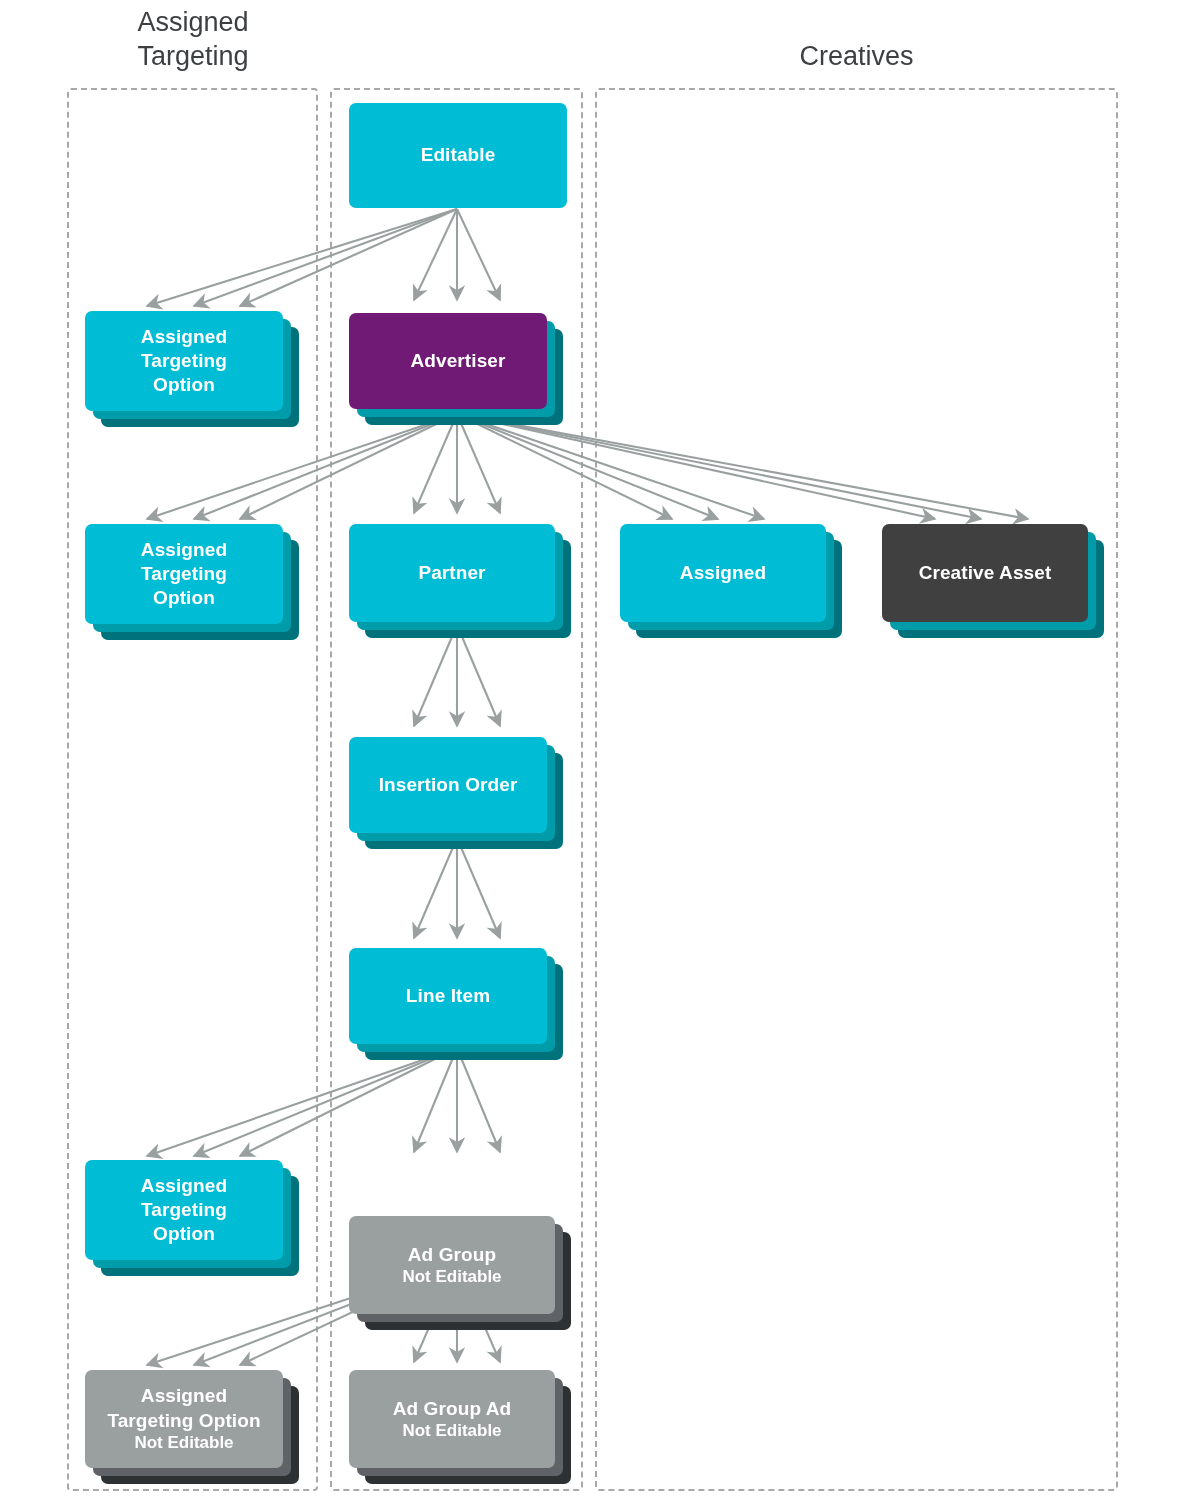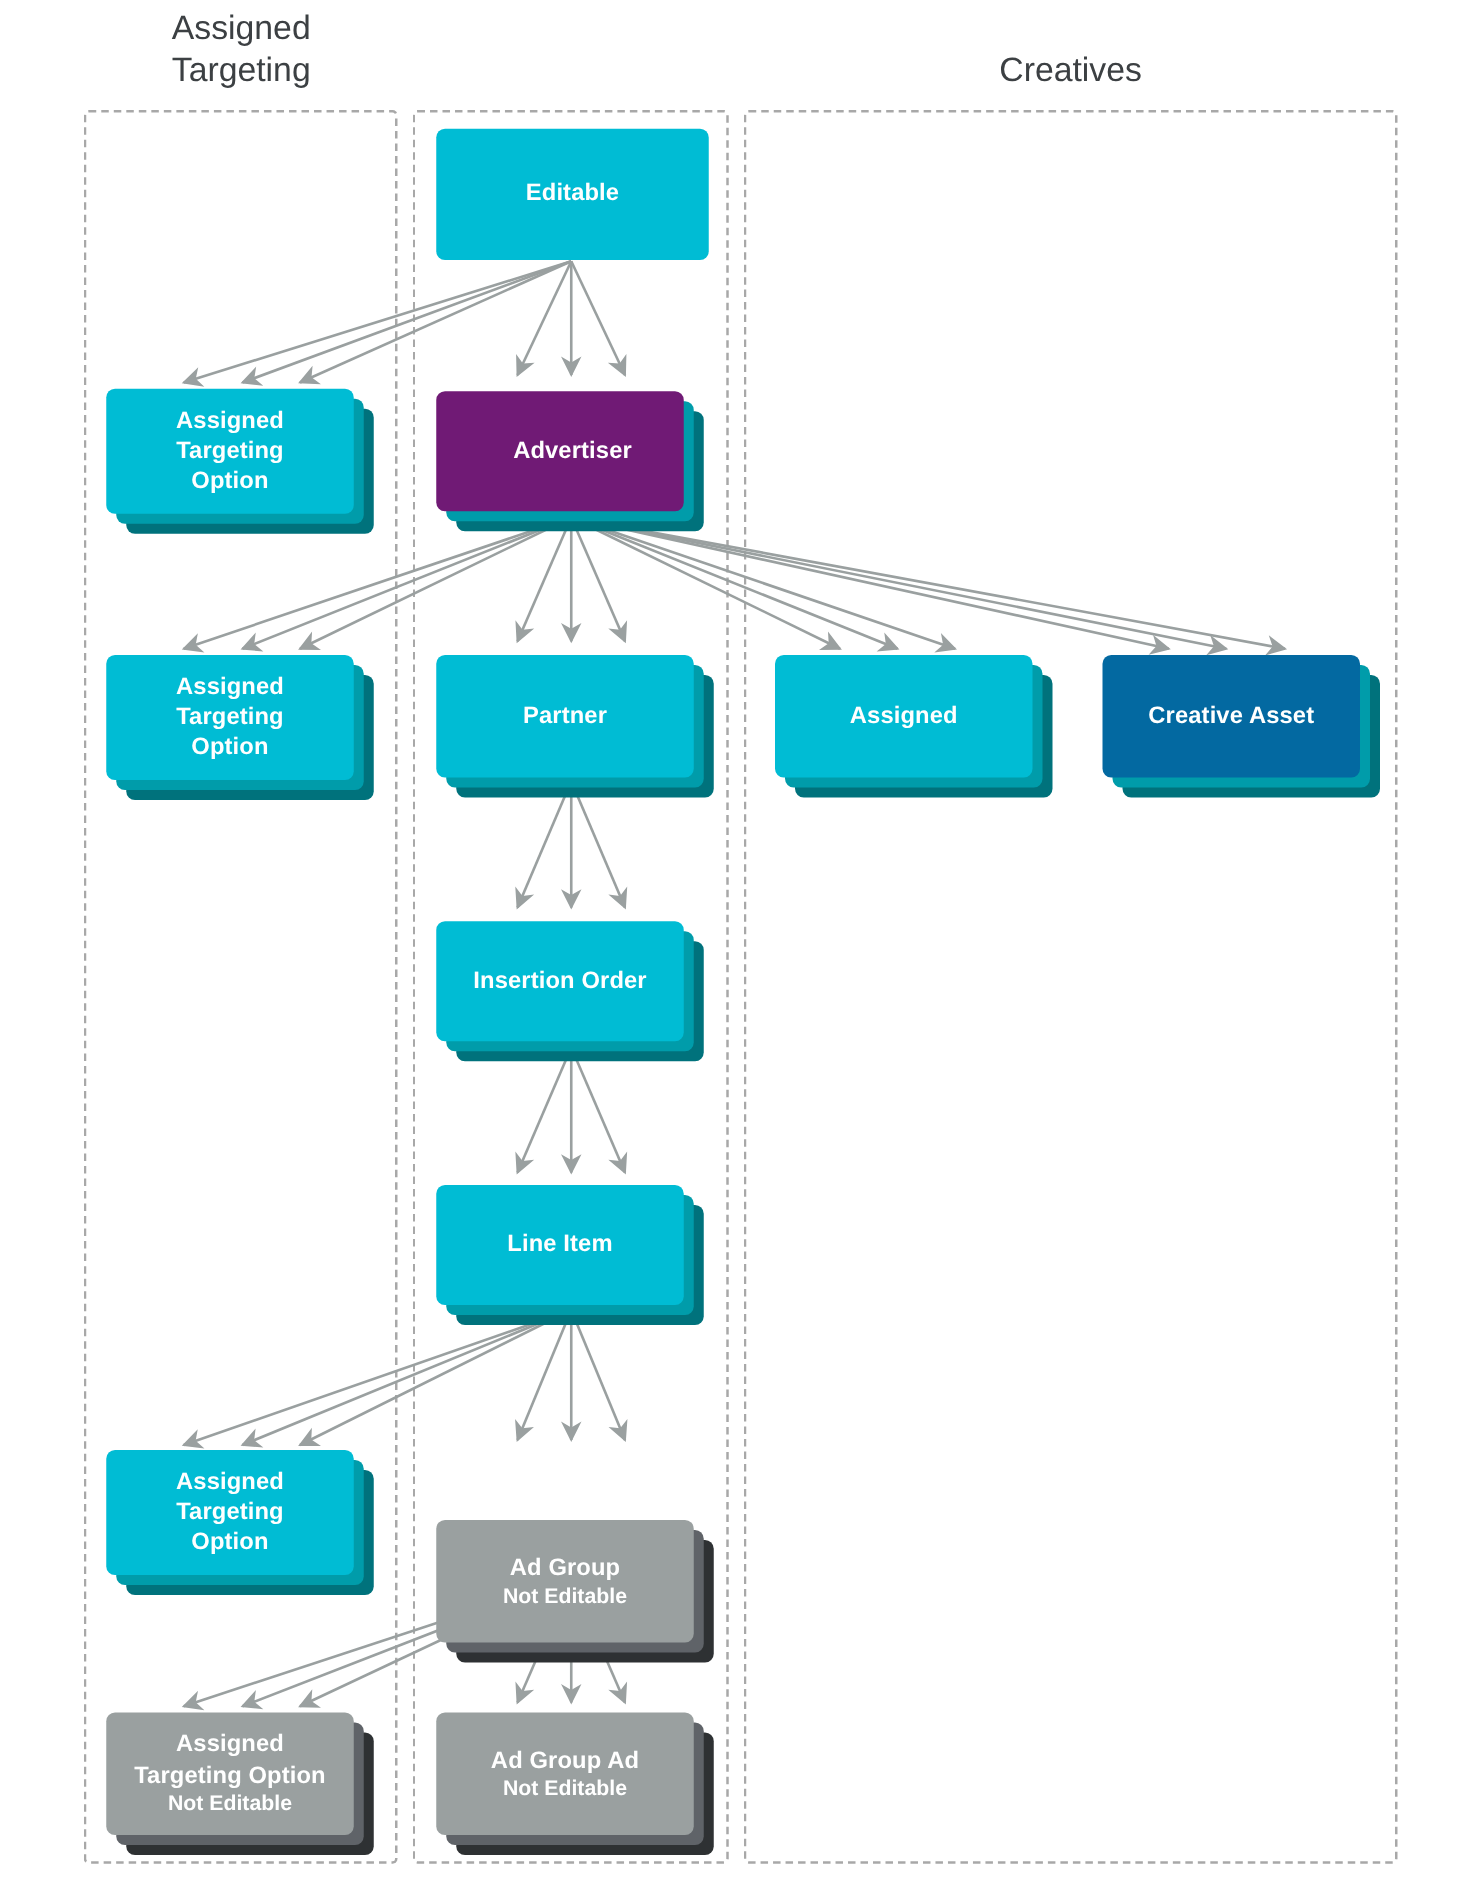--- a/index.html
+++ b/index.html
@@ -194,21 +194,21 @@
     <div class="layer back" style="left:16px; top:16px; width:206px; height:98px; background:#00727C;"></div>
     <div class="layer mid" style="left:8px;  top:8px;  width:206px; height:98px; background:#009CAA;"></div>
     <div class="layer front" style="width:206px; height:98px; background:#00BCD4;">
       <div class="node-label">Assigned</div>
     </div>
   </div>
 
   <div class="node" style="left:882px; top:524px; width:206px; height:98px;">
     <div class="layer back" style="left:16px; top:16px; width:206px; height:98px; background:#00727C;"></div>
     <div class="layer mid" style="left:8px;  top:8px;  width:206px; height:98px; background:#009CAA;"></div>
-    <div class="layer front" style="width:206px; height:98px; background:#0369a1;">
+    <div class="layer front" style="width:206px; height:98px; background:#404040;">
       <div class="node-label">Creative Asset</div>
     </div>
   </div>
 
   <div class="node" style="left:349px; top:737px; width:198px; height:96px;">
     <div class="layer back" style="left:16px; top:16px; width:198px; height:96px; background:#00727C;"></div>
     <div class="layer mid" style="left:8px;  top:8px;  width:198px; height:96px; background:#009CAA;"></div>
     <div class="layer front" style="width:198px; height:96px; background:#00BCD4;">
       <div class="node-label">Insertion Order</div>
     </div>

